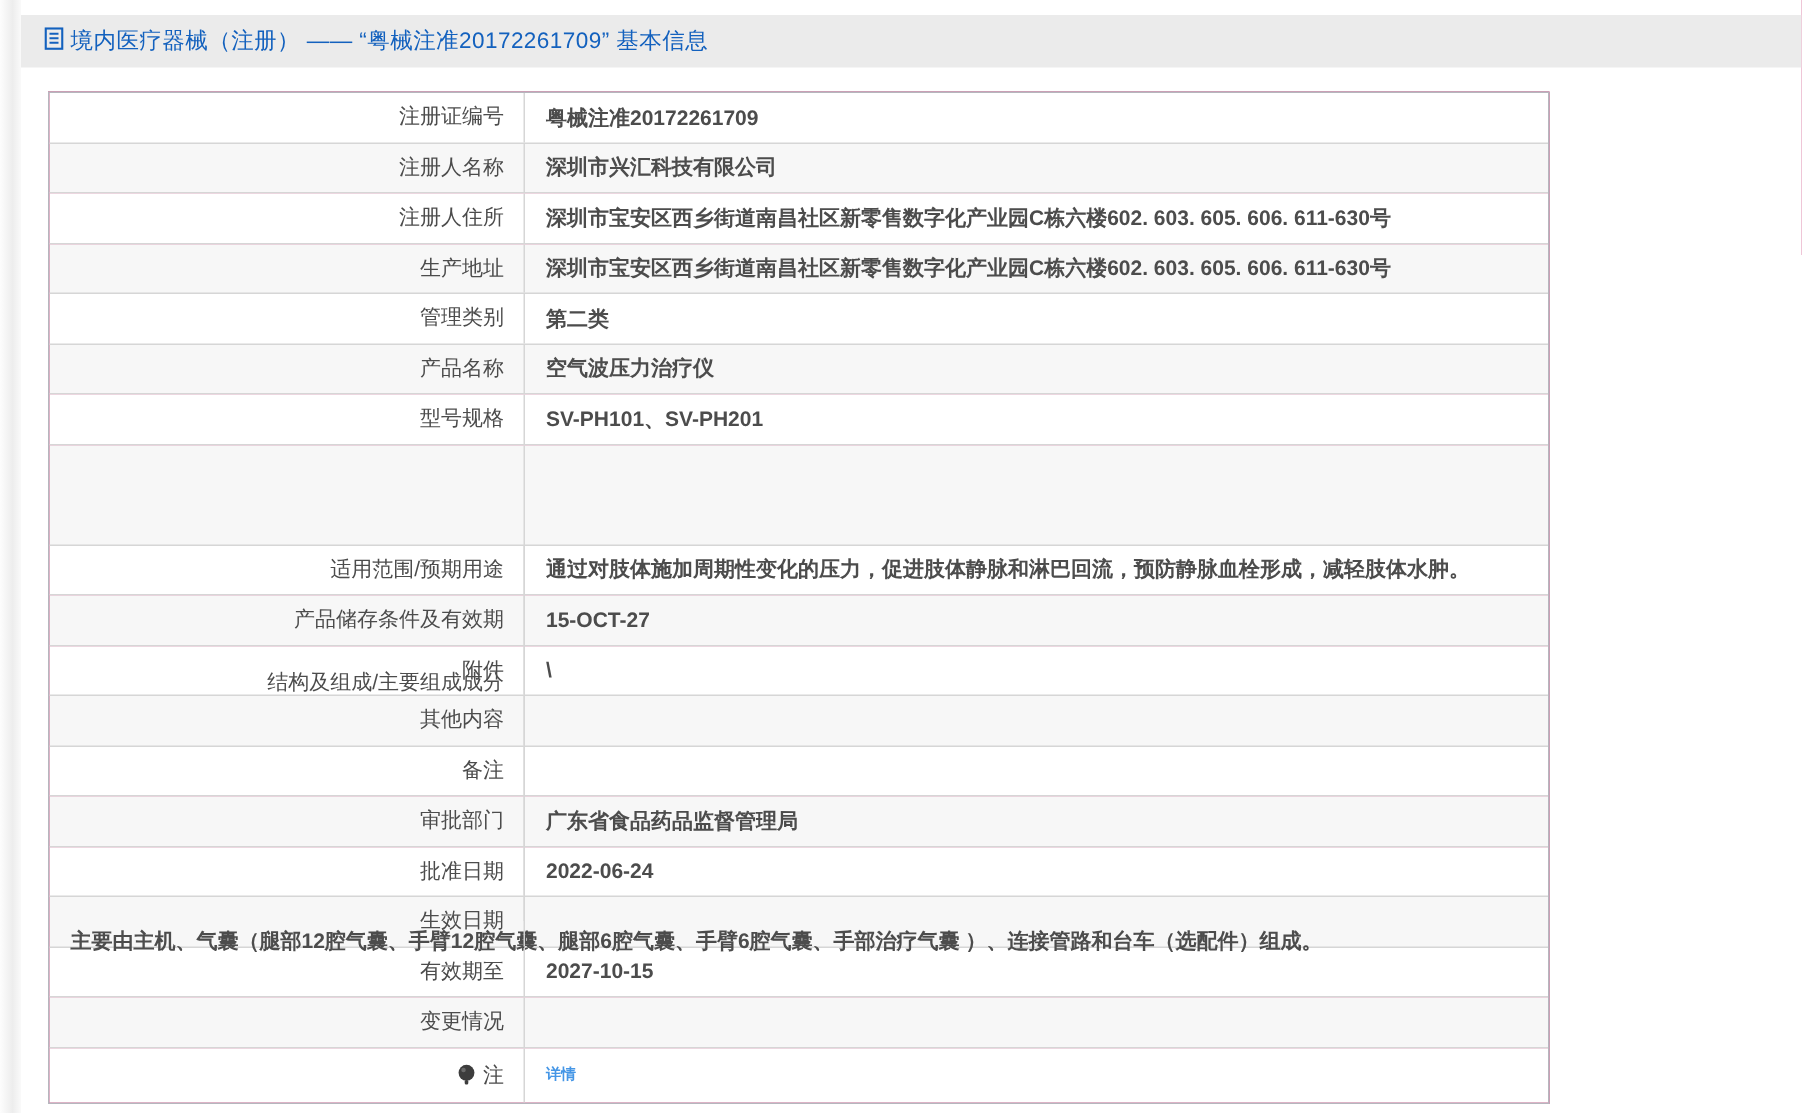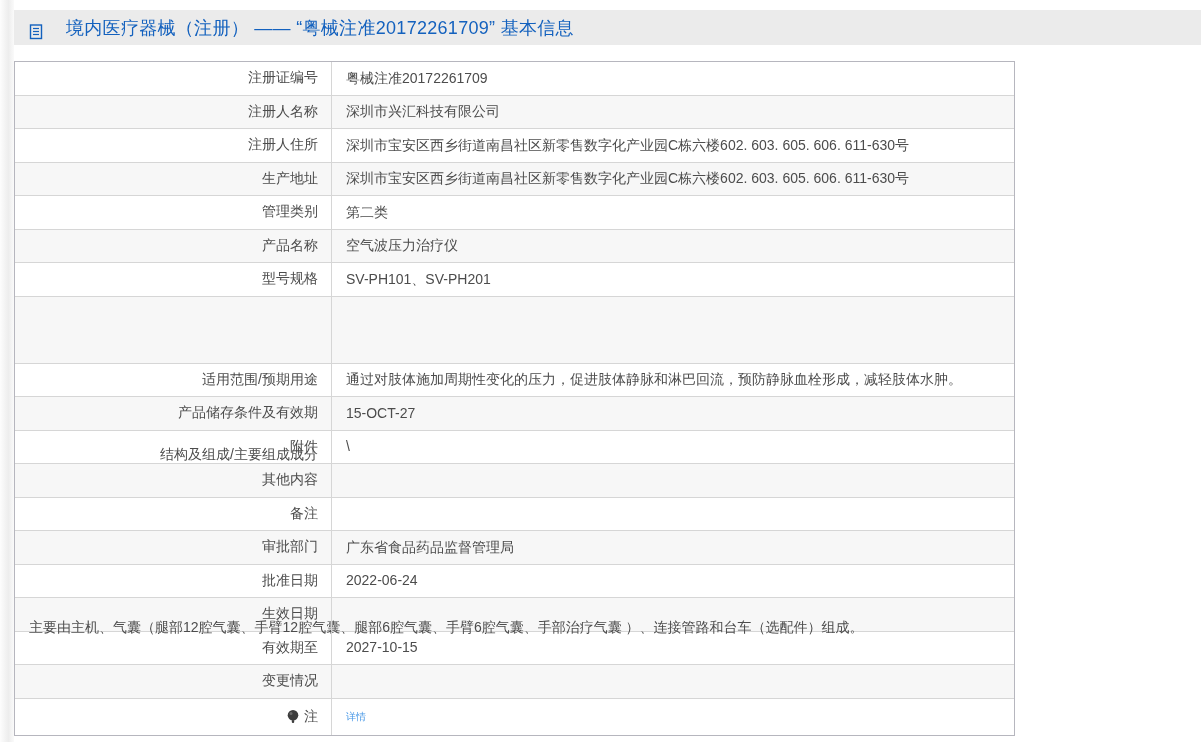--- a/index.html
+++ b/index.html
@@ -24,30 +24,30 @@
     position:absolute;
     left:14px; top:10px;
     width:1187px; height:35px;
     background:#ebebeb;
     display:flex;
     align-items:center;
     padding-left:15px;
   }
   .header-title {
     color:#1361be;
-    font-size:18px;
+    font-size:15px;
     letter-spacing:0.3px;
     display:flex;
-    align-items:flex-end;
-    gap:20px;
+    align-items:flex-start;
+    gap:1px;
   }
   .doc-icon { display:inline-flex; margin-right:2px; }
   .info-table {
     position:absolute;
-    left:14px; top:61px;
+    left:32px; top:61px;
     width:1001px;
     border:1px solid #b6b6be;
     background:#be185d;
   }
   .row {
     display:flex;
     height:33.5px;
     border-bottom:1px solid #d6d6d6;
     background:#ffffff;
   }
@@ -68,20 +68,21 @@
   }
   .cell-value {
     flex:1;
     display:flex;
     align-items:center;
     padding-left:14px;
     padding-right:22px;
     color:#4c4c4c;
     font-size:14px;
     line-height:27px;
+    font-weight:bold;
   }
   .cell-value .wrap { display:block; }
   .detail-link {
     color:#4596e6;
     text-decoration:none;
     font-size:10px;
     cursor:pointer;
   }
   .note-icon { display:inline-flex; margin-right:1px; }
 </style>

